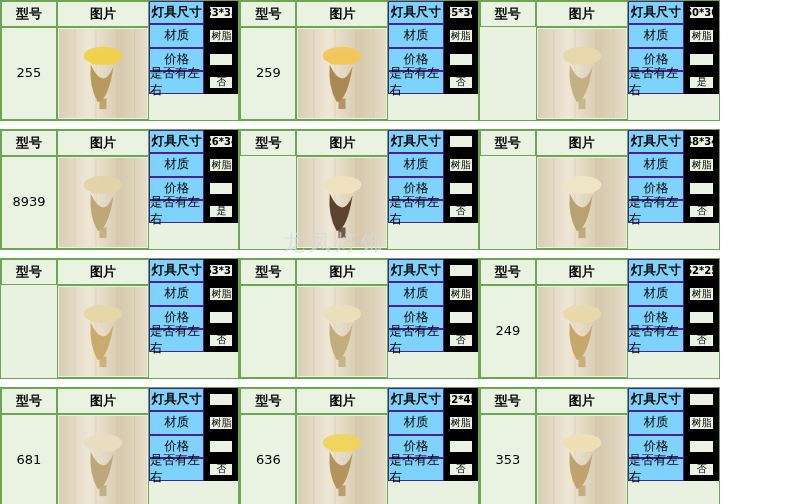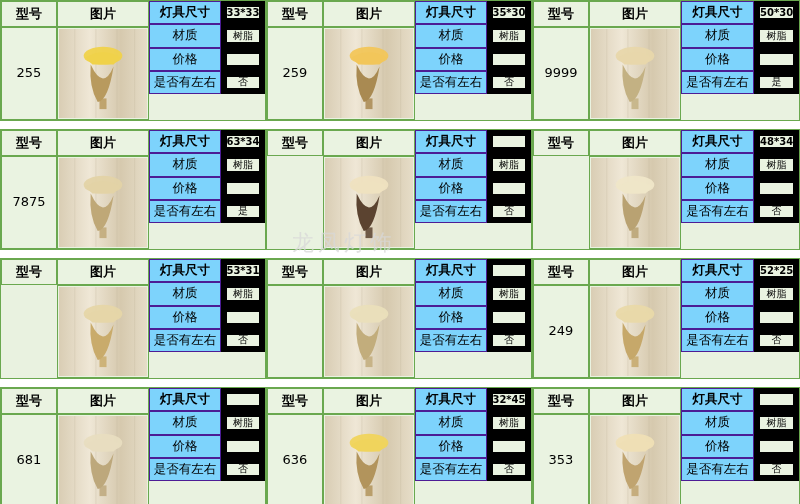--- a/index.html
+++ b/index.html
@@ -12,21 +12,21 @@
     overflow:hidden;
   }
   .sheet{
     width:800px;
     display:flex;
     flex-direction:column;
   }
   .band{
     display:flex;
     flex-direction:row;
-    width:800px;
+    width:720px;
   }
   .gap{
     height:8px;
     width:800px;
     background:#ffffff;
   }
   .card{
     display:flex;
     flex-direction:row;
     border:1px solid #6aa84f;
@@ -110,21 +110,21 @@
     background:#eaf3e1;
     display:flex;
     align-items:center;
     justify-content:center;
     font-size:10px;
   }
   .size-row .spec-label{font-weight:bold;}
   .size-row .spec-value{font-weight:bold;}
   .watermark{
     position:absolute;
-    left:292px;top:228px;
+    left:283px;top:228px;
     font-size:22px;
     color:#d8d8d8;
     opacity:.75;
     pointer-events:none;
     letter-spacing:4px;
     font-family:"DejaVu Sans","Liberation Sans",sans-serif;
   }
   .wrap{position:relative;width:800px;height:504px;}
 </style>
 </head>
@@ -229,21 +229,20 @@
     </div>
         <div class="specrow ">
       <div class="spec-label">是否有左右</div>
       <div class="spec-value">否</div>
     </div>
       </div>
     </div>
     <div class="card c2">
       <div class="col-model">
         <div class="cell hdr">型号</div>
-        <div class="cell model-val">9999</div>
       </div>
       <div class="col-photo">
         <div class="cell hdr">图片</div>
         <div class="cell photo-val">
   <svg class="ph" viewBox="0 0 90 91" preserveAspectRatio="none">
     <defs>
       <linearGradient id="g999990" x1="0" y1="0" x2="1" y2="0">
         <stop offset="0%" stop-color="#d9cdb4"></stop>
         <stop offset="35%" stop-color="#efe7d6"></stop>
         <stop offset="70%" stop-color="#d6c9ae"></stop>
@@ -282,21 +281,21 @@
       <div class="spec-value">是</div>
     </div>
       </div>
     </div>
       </div>
       <div class="gap"></div>
       <div class="band">
     <div class="card c0">
       <div class="col-model">
         <div class="cell hdr">型号</div>
-        <div class="cell model-val">7875</div>
+        <div class="cell model-val">8939</div>
       </div>
       <div class="col-photo">
         <div class="cell hdr">图片</div>
         <div class="cell photo-val">
   <svg class="ph" viewBox="0 0 90 91" preserveAspectRatio="none">
     <defs>
       <linearGradient id="g999890" x1="0" y1="0" x2="1" y2="0">
         <stop offset="0%" stop-color="#d9cdb4"></stop>
         <stop offset="35%" stop-color="#efe7d6"></stop>
         <stop offset="70%" stop-color="#d6c9ae"></stop>
@@ -313,21 +312,21 @@
     <ellipse cx="45" cy="27.3" rx="19.8" ry="9.1" fill="#e3d3a6" opacity="0.95"></ellipse>
     <path d="M 27 29.12 Q 45 18.2 62.99999999999999 29.12 L 55.8 36.4 L 34.2 36.4 Z" fill="#e3d3a6"></path>
     <path d="M 32.4 36.4 Q 45 63.699999999999996 55.8 38.22 Q 50.400000000000006 72.8 39.6 74.61999999999999 Q 30.6 60.06 32.4 36.4 Z" fill="#bfa877"></path>
     <rect x="41.4" y="70.98" width="7.2" height="10.92" fill="#bfa877" opacity="0.85"></rect>
   </svg>
             </div>
       </div>
       <div class="col-spec">
         <div class="specrow size-row">
           <div class="spec-label">灯具尺寸</div>
-          <div class="spec-value">63*34</div>
+          <div class="spec-value">26*34</div>
         </div>
         <div class="specrow ">
       <div class="spec-label">材质</div>
       <div class="spec-value">树脂</div>
     </div>
         <div class="specrow ">
       <div class="spec-label">价格</div>
       <div class="spec-value"></div>
     </div>
         <div class="specrow ">

